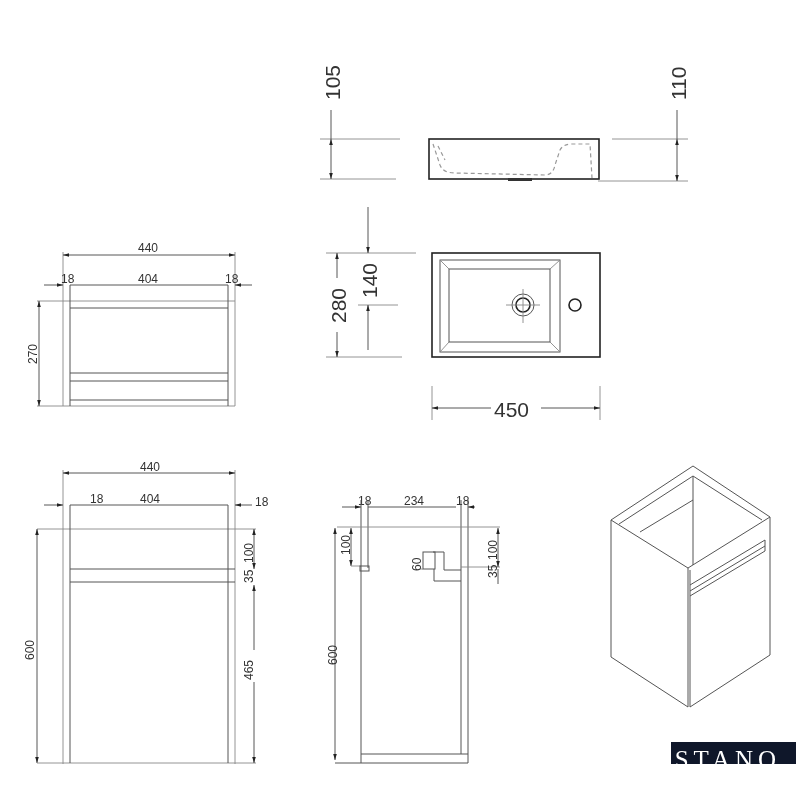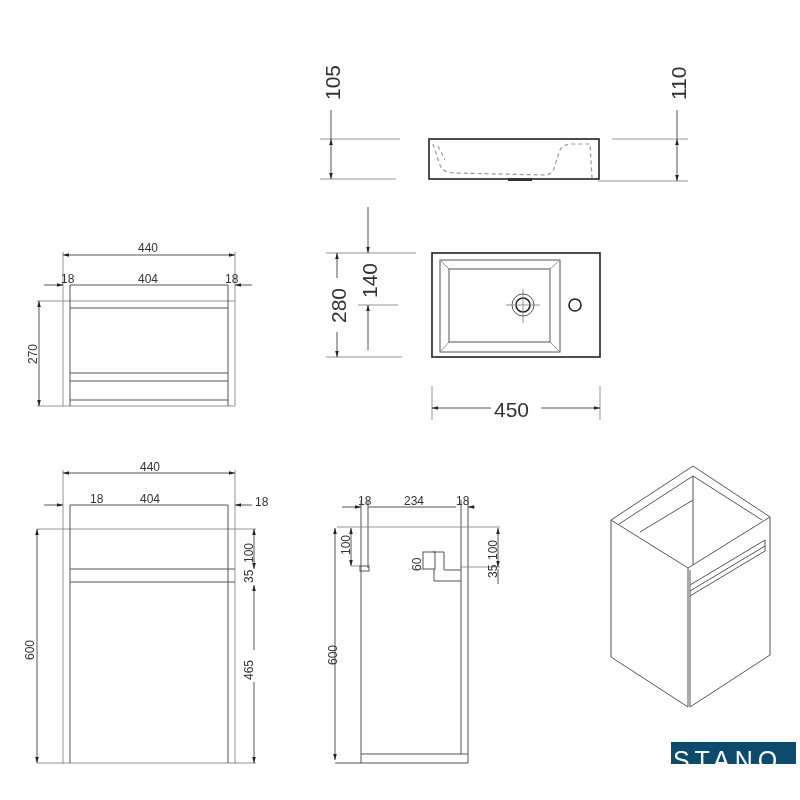--- a/index.html
+++ b/index.html
@@ -6,21 +6,21 @@
     body { width: 800px; height: 800px; overflow: hidden; position: relative; font-family: "Liberation Sans", sans-serif; }
     svg { position: absolute; left: 0; top: 0; }
     .ln { stroke: #555; stroke-width: 1; fill: none; }
     .ln2 { stroke: #222; stroke-width: 1.6; fill: none; }
     .thin { stroke: #888; stroke-width: 0.9; fill: none; }
     .dash { stroke: #999; stroke-width: 1.2; fill: none; stroke-dasharray: 4 3; }
     .dim { stroke: #444; stroke-width: 0.9; fill: none; }
     .t { font-family: "Liberation Sans", sans-serif; fill: #333; }
     .tb { font-size: 21px; }
     .tm { font-size: 12px; }
-    .logo { position: absolute; left: 671px; top: 742px; width: 125px; height: 22px; background: #0c4a6e; color: #fff; font-family: Liberation Sans, sans-serif; font-size: 25px; letter-spacing: 5px; line-height: 36px; text-align: center; font-weight: 300; }
+    .logo { position: absolute; left: 671px; top: 742px; width: 125px; height: 22px; background: #0f172a; color: #fff; font-family: Liberation Serif, serif; font-size: 25px; letter-spacing: 5px; line-height: 36px; text-align: center; font-weight: 300; }
   </style>
 </head>
 <body>
 
 <svg width="800" height="800" viewBox="0 0 800 800">
   <defs>
     <marker id="ah" viewBox="0 0 10 10" refX="10" refY="5" markerWidth="7" markerHeight="7" orient="auto-start-reverse">
       <path d="M0,2 L10,5 L0,8 z" fill="#222"></path>
     </marker>
   </defs>

